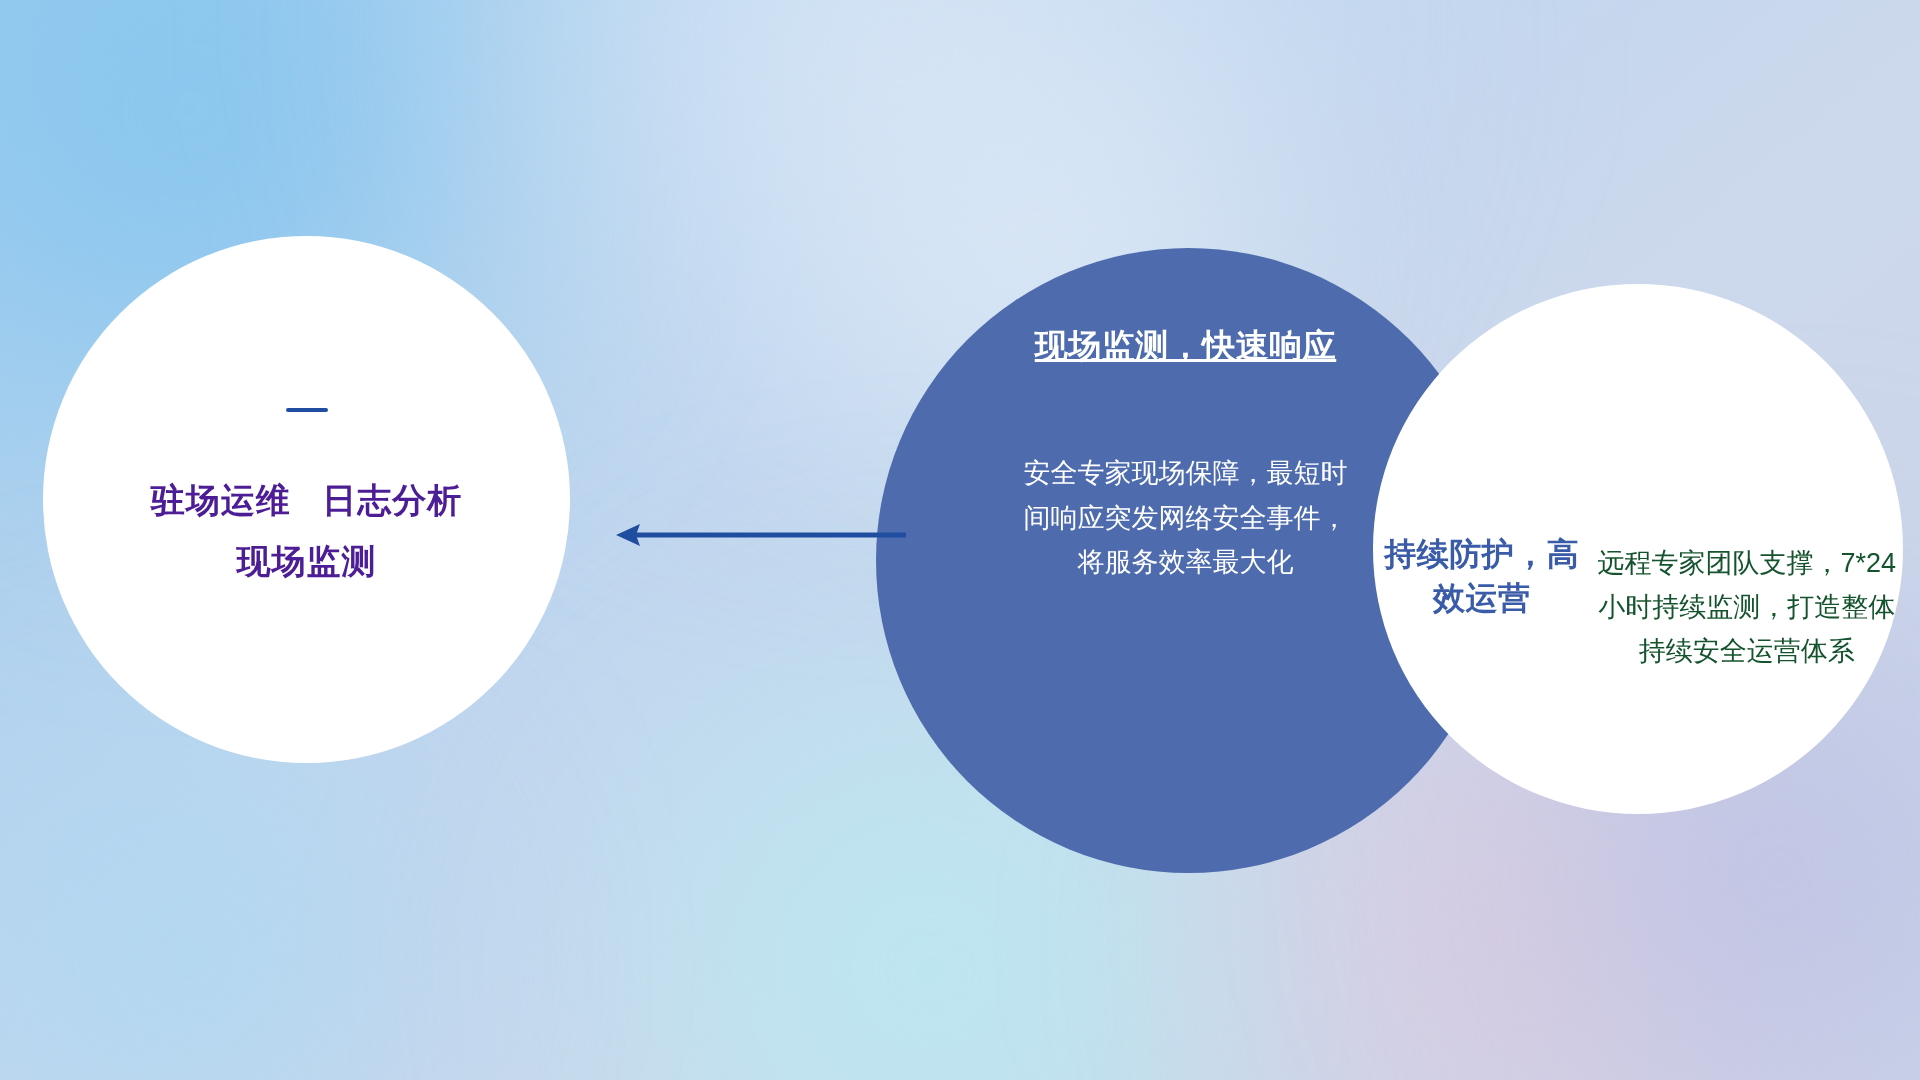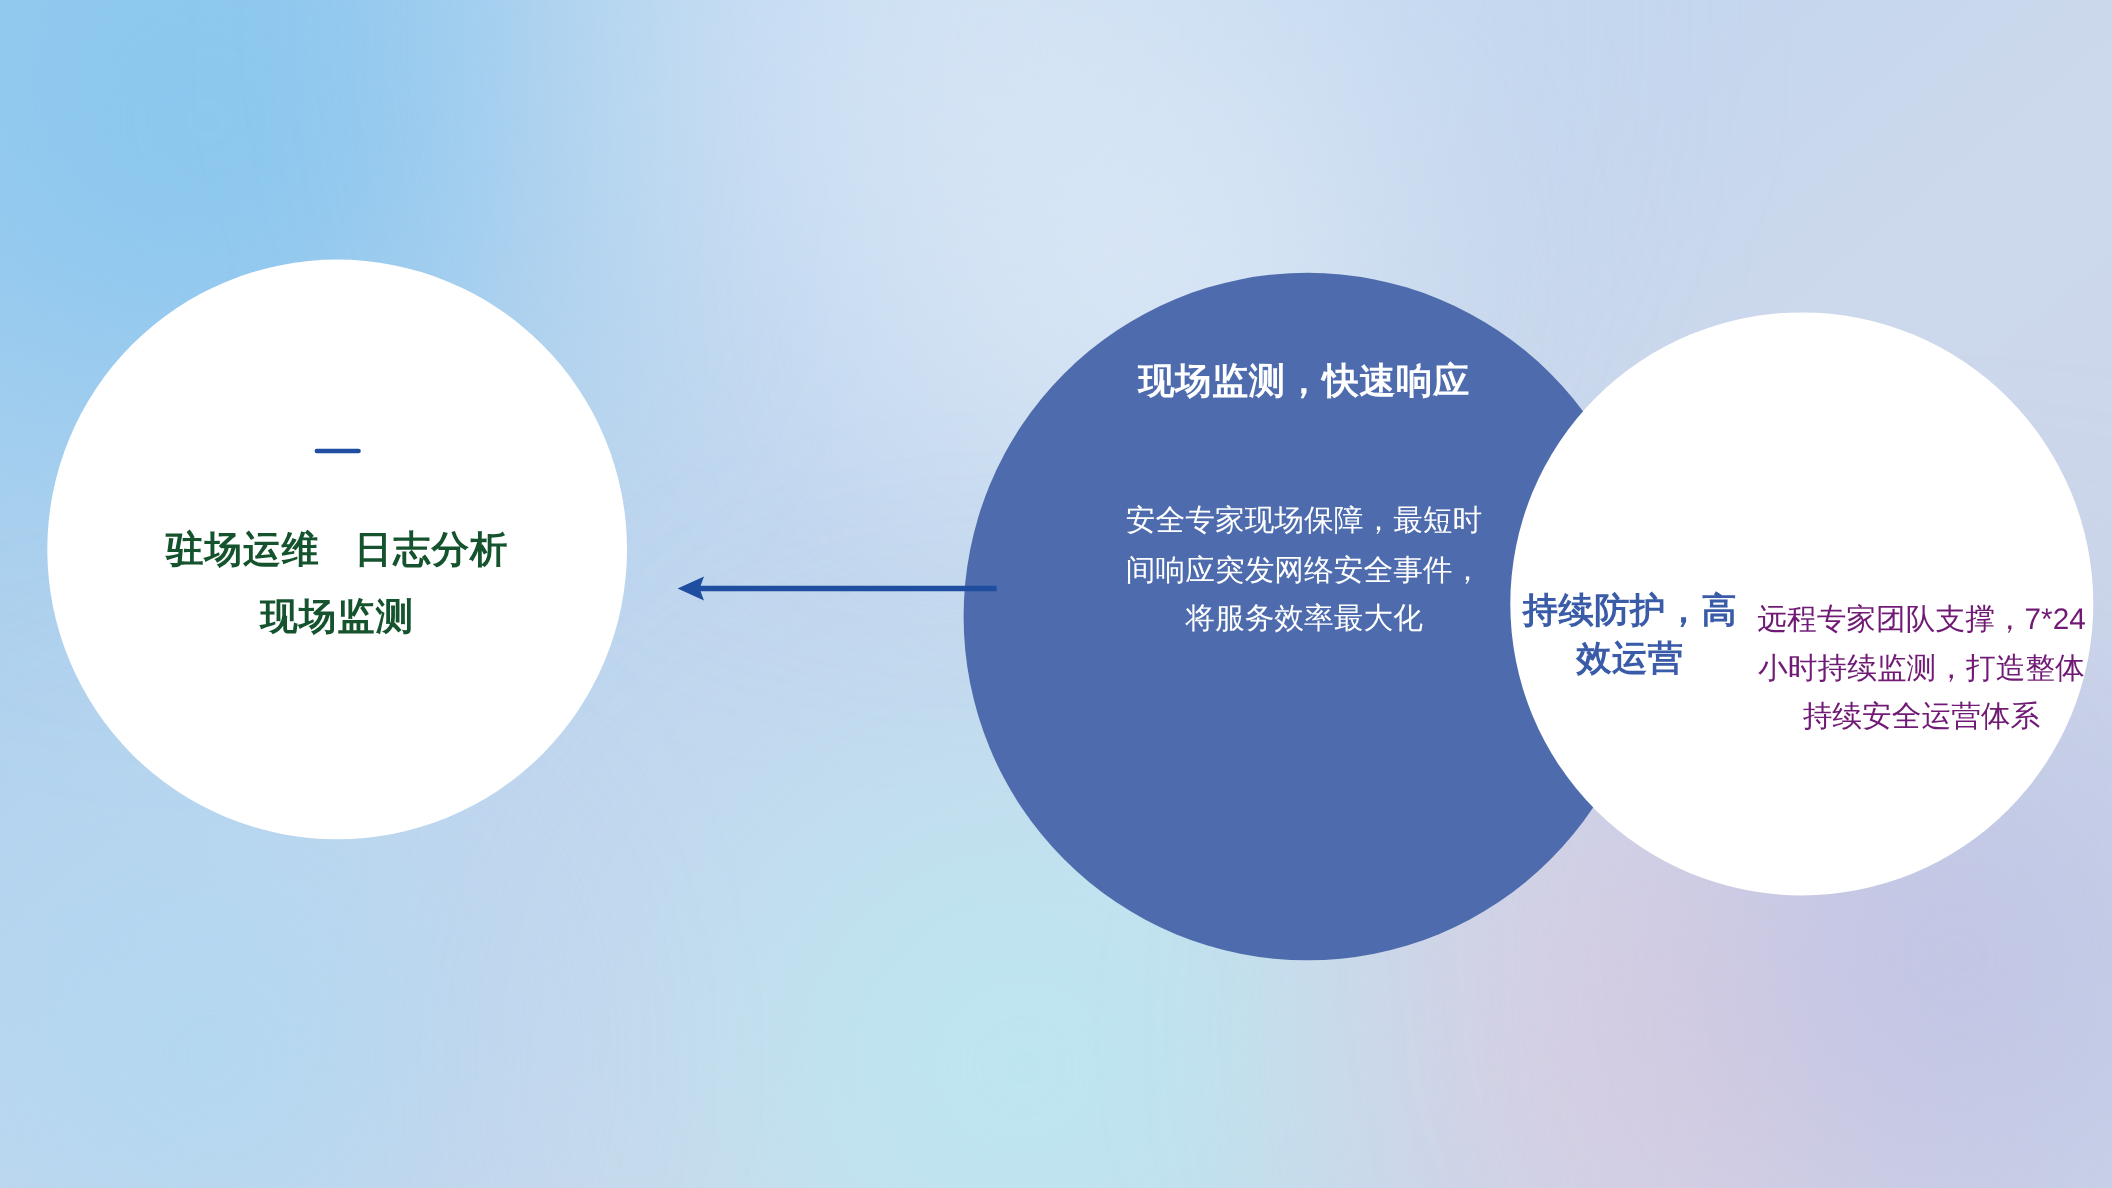--- a/index.html
+++ b/index.html
@@ -47,52 +47,53 @@
   
   .left-content{
     position:absolute;left:43px;top:236px;width:527px;height:527px;
     display:flex;flex-direction:column;align-items:center;justify-content:center;
     text-align:center;
   }
   .rule{
     width:42px;height:4px;background:#1f4ea1;border-radius:2px;margin-bottom:58px;
   }
   .left-lines{
-    font-size:34px;font-weight:bold;color:#14532d;line-height:1.78;
+    font-size:34px;font-weight:bold;color:#4c1d95;line-height:1.78;
     letter-spacing:1px;
   }
   .left-lines .row{white-space:pre;}
 
   
   .mid-content{
     position:absolute;left:876px;top:248px;width:625px;height:625px;
     display:flex;flex-direction:column;align-items:center;
     color:#ffffff;text-align:center;
     padding-top:76px;box-sizing:border-box;
   }
   .mid-title{
     font-size:33px;font-weight:bold;letter-spacing:0.5px;
     margin-left:-6px;
+    text-decoration:underline;
   }
   .mid-body{
     margin-top:82px;font-size:27px;line-height:1.65;width:330px;
     margin-left:-6px;
   }
 
   
   .right-content{
     position:absolute;left:1373px;top:284px;width:530px;height:530px;
     display:flex;flex-direction:row;align-items:center;
     text-align:center;padding-top:56px;box-sizing:border-box;
   }
   .right-title{
     font-size:32px;font-weight:bold;color:#3a5ba8;letter-spacing:0.5px;
   }
   .right-body{
-    margin-top:62px;font-size:27px;line-height:1.62;color:#701a75;width:420px;
+    margin-top:62px;font-size:27px;line-height:1.62;color:#14532d;width:420px;
   }
 
   
   .arrow{position:absolute;left:610px;top:505px;width:300px;height:60px;}
 </style>
 </head>
 <body>
 
 <div id="stage">
 

